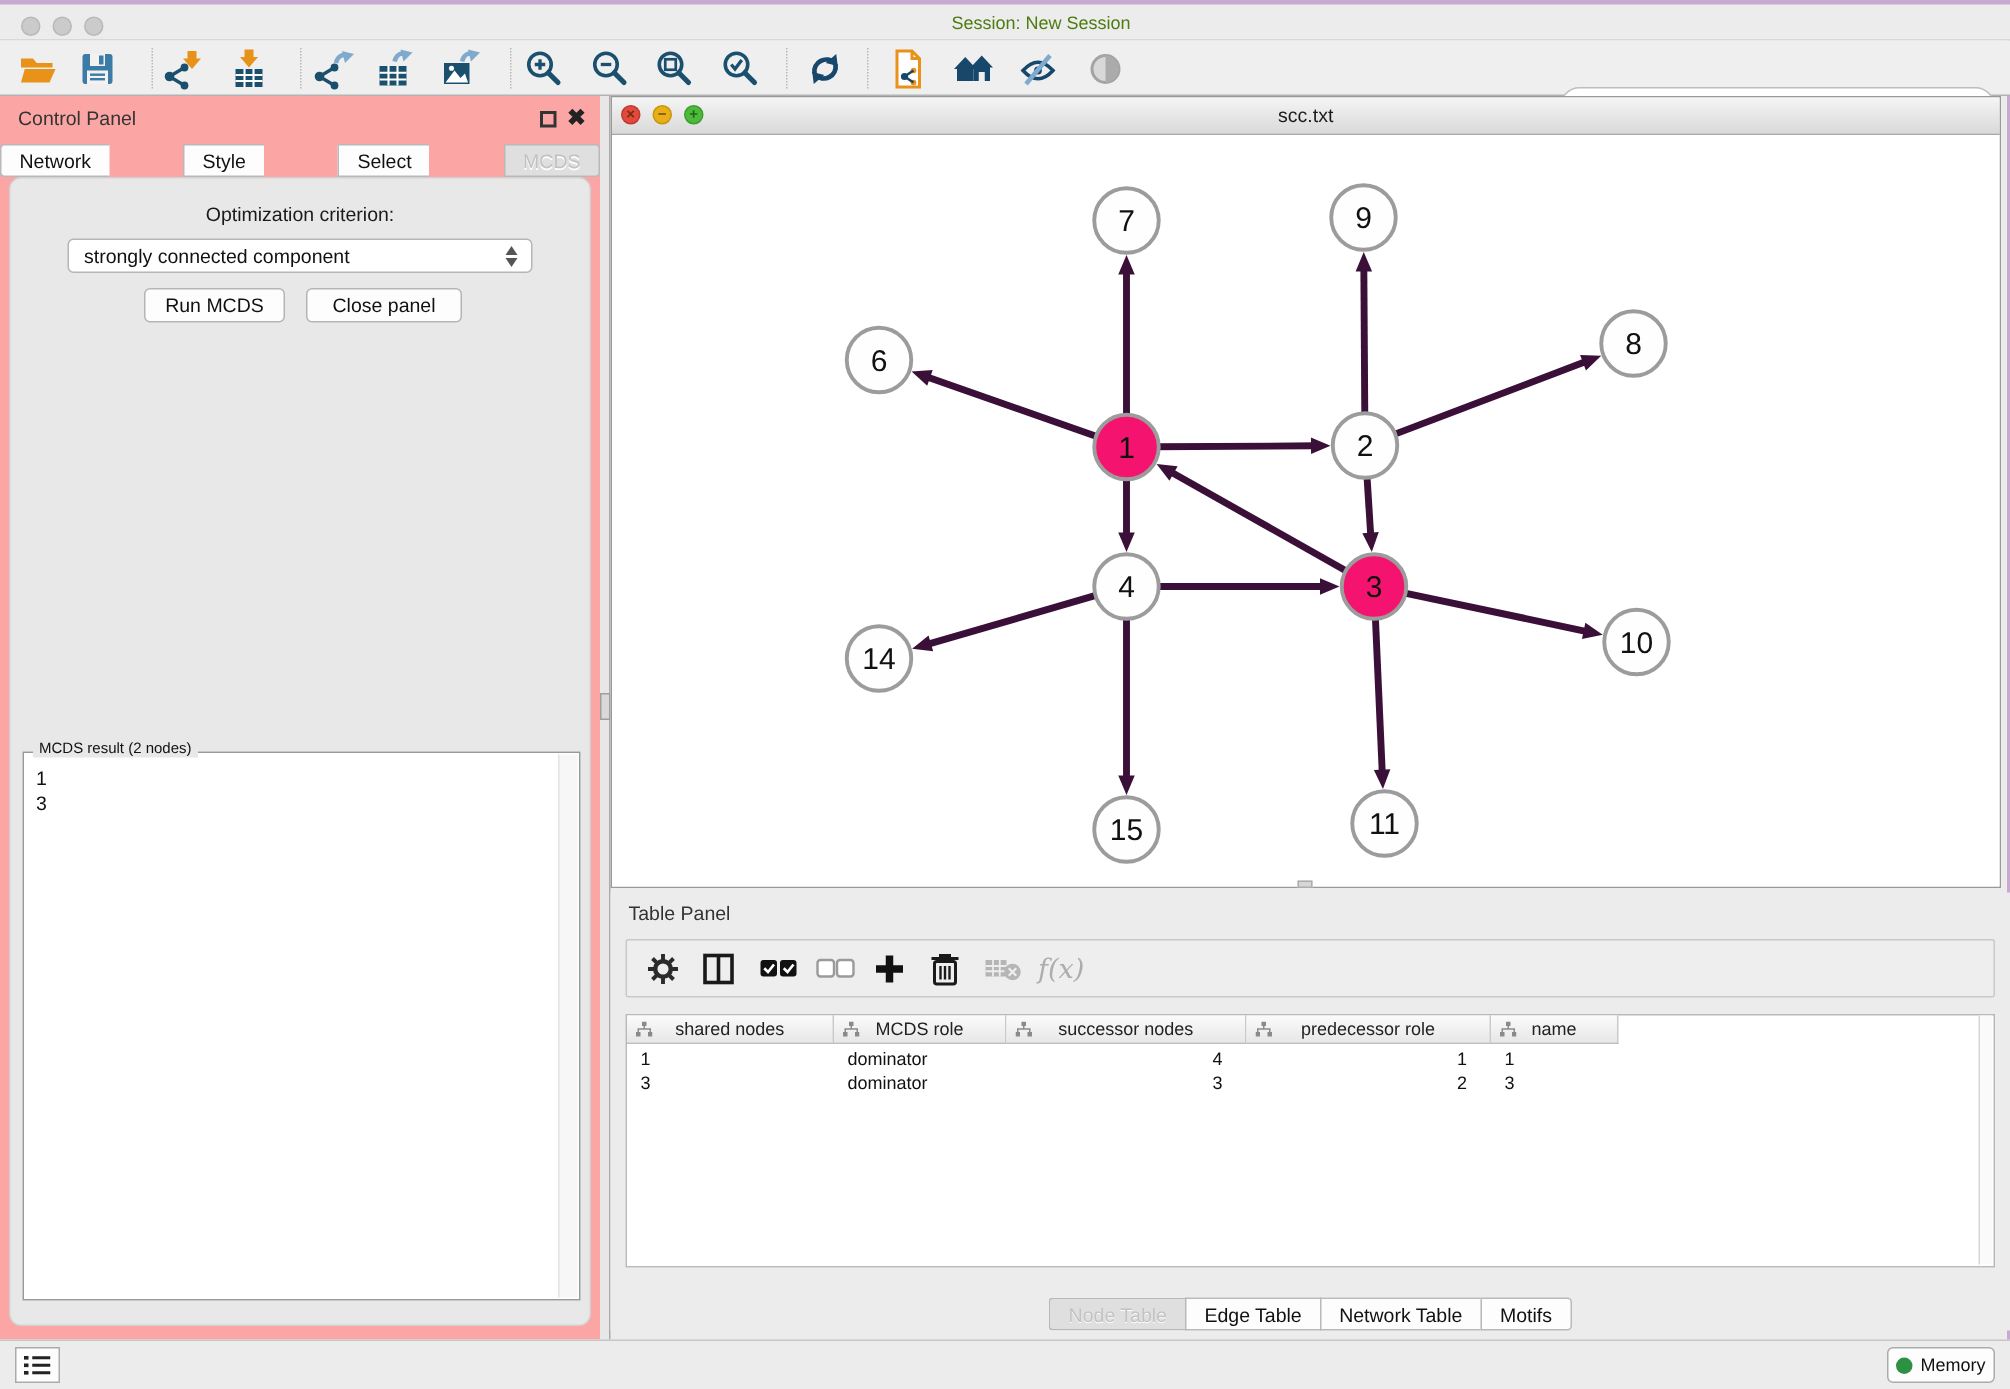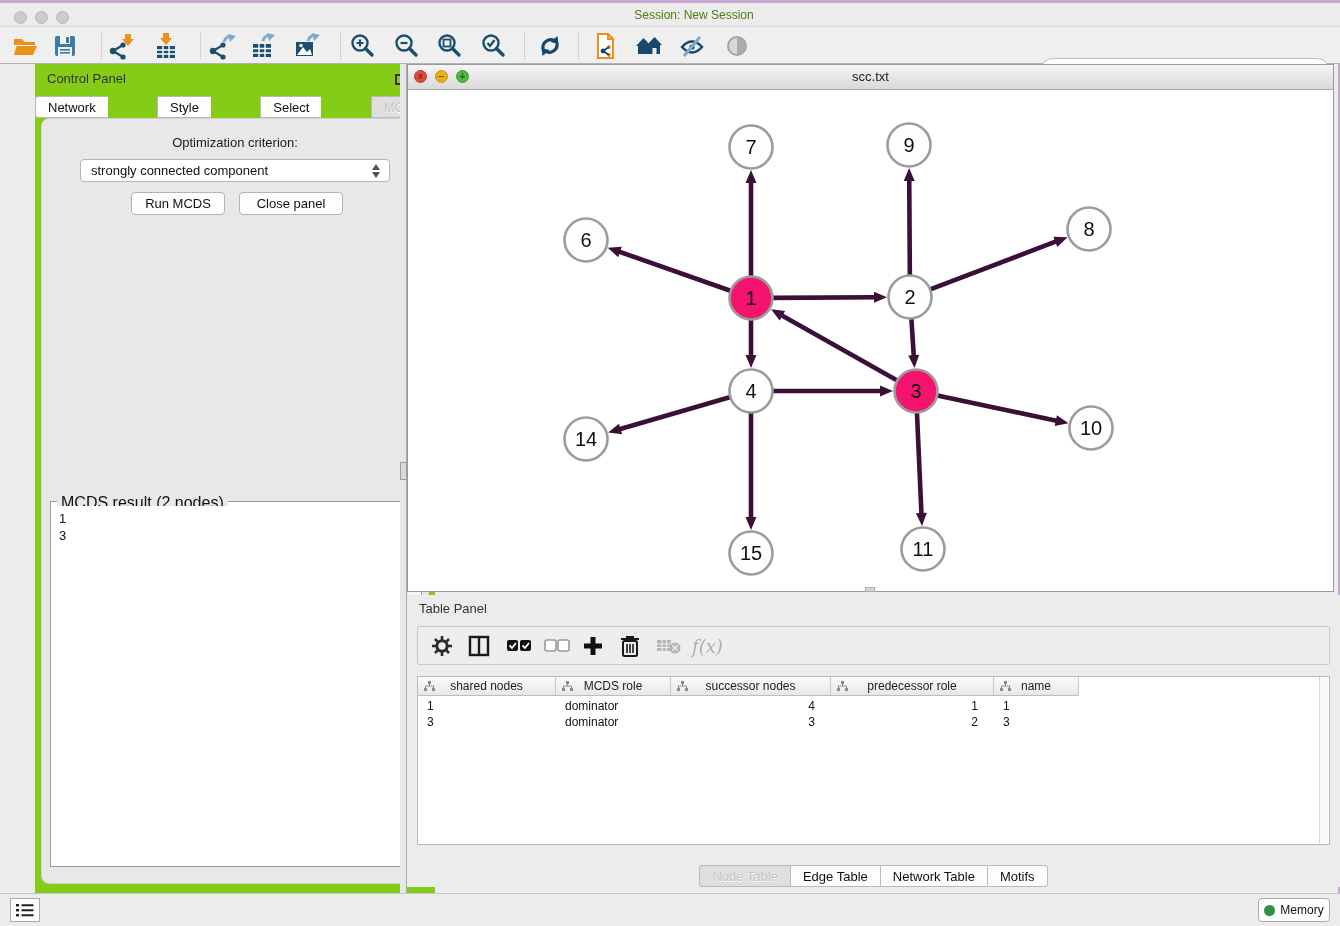--- a/index.html
+++ b/index.html
@@ -14,41 +14,41 @@
 
   
   #toolbar { position:absolute; left:0; top:27px; width:1340px; height:37px; background:#EFEFEF; border-bottom:1px solid #B3B3B3; }
   .tb-btn { position:absolute; top:4px; width:38px; height:30px; display:flex; align-items:center; justify-content:center; }
   .tb-sep { position:absolute; top:5px; width:0; height:27px; border-left:1px dotted #B8B8B8; }
   #search-box { position:absolute; left:1040px; top:31px; width:290px; height:26px; background:#fff; border:1px solid #BDBDBD; border-radius:13px; display:flex; align-items:center; padding-left:8px; }
   #search-box svg { flex:0 0 auto; }
   #search-input { border:none; outline:none; background:transparent; font-size:13px; width:250px; margin-left:5px; font-family:"Liberation Sans",sans-serif; }
 
   
-  #control-panel { position:absolute; left:0; top:64px; width:400px; height:829px; background:#84cc16;margin-left:35px; }
+  #control-panel { position:absolute; left:0; top:64px; width:400px; height:829px; background:#fca5a5; }
   #cp-header { position:absolute; left:0; top:4px; width:100%; height:22px; }
   #cp-title { position:absolute; left:12px; top:3px; font-size:13px; color:#333; }
   .panel-float { position:absolute; top:6px; width:11px; height:11px; border:2px solid #333; }
   .panel-close { position:absolute; top:2px; font-size:15px; font-weight:bold; color:#222; line-height:18px; }
   #cp-tabs { position:absolute; left:0; top:32px; width:100%; display:flex; justify-content:space-between; }
   .tab-btn { height:22px; padding:0 12px; font-size:13px; background:#FDFDFD; border:1px solid #B9B9B9; border-right:none; display:flex; align-items:center; color:#111; }
   .tab-btn:first-child { border-radius:3px 0 0 3px; }
   .tab-btn:last-child { border-right:1px solid #B9B9B9; border-radius:0 3px 3px 0; }
   .tab-btn.active { background:#DFDFDF; color:#C2C2C2; text-shadow:0 1px 0 #fff; }
   #cp-body { position:absolute; left:6px; top:54px; width:388px; height:766px; background:#E8E8E8; border:1px solid #D2D2D2; border-radius:8px; }
   #opt-label { position:absolute; left:0; width:100%; top:16px; text-align:center; font-size:13px; color:#1a1a1a; }
   #opt-select { position:absolute; left:38px; top:40px; width:310px; height:23px; background:#fff; border:1px solid #B5B5B5; border-radius:4px; font-size:13px; color:#111; display:flex; align-items:center; padding-left:10px; }
   #opt-stepper { position:absolute; right:7px; top:3px; width:11px; height:16px; }
   #opt-stepper .up { position:absolute; top:1px; left:1px; width:0; height:0; border-left:4.5px solid transparent; border-right:4.5px solid transparent; border-bottom:6px solid #555; }
   #opt-stepper .dn { position:absolute; bottom:1px; left:1px; width:0; height:0; border-left:4.5px solid transparent; border-right:4.5px solid transparent; border-top:6px solid #555; }
   .cp-btn { position:absolute; top:73px; height:23px; background:#FDFDFD; border:1px solid #B5B5B5; border-radius:4px; font-size:13px; color:#111; display:flex; align-items:center; justify-content:center; }
   #run-btn { left:89px; width:94px; }
   #closep-btn { left:197px; width:104px; }
   #mcds-group { position:absolute; left:8px; top:382px; width:372px; height:366px; border:1px solid #9A9A9A; background:#fff; }
-  #mcds-group-label { position:absolute; top:-8px; left:6px; background:#E8E8E8; padding:0 4px; font-size:16px; color:#111; }
+  #mcds-group-label { position:absolute; top:-8px; left:6px; background:#E8E8E8; padding:0 4px; font-size:10px; color:#111; }
   #mcds-list { position:absolute; left:1px; top:4px; right:14px; bottom:1px; background:#fff; padding:4px 0 0 7px; font-size:13px; color:#111; line-height:17px; }
   #mcds-scroll { position:absolute; right:1px; top:1px; width:13px; bottom:1px; background:#F7F7F7; border-left:1px solid #E2E2E2; }
 
   
   #v-splitter { position:absolute; left:400px; top:64px; width:7px; height:829px; background:#E7E7E7; border-right:1px solid #ABABAB; }
   #v-handle { position:absolute; left:0px; top:398px; width:7px; height:18px; background:#D9D9D9; border:1px solid #9E9E9E; }
 
   
   #net-window { position:absolute; left:407px; top:64px; width:927px; height:528px; border:1px solid #999; background:#fff; }
   #net-titlebar { position:absolute; left:0; top:0; width:100%; height:25px; background:linear-gradient(#F5F5F5,#D9D9D9); border-bottom:1px solid #A9A9A9; }

